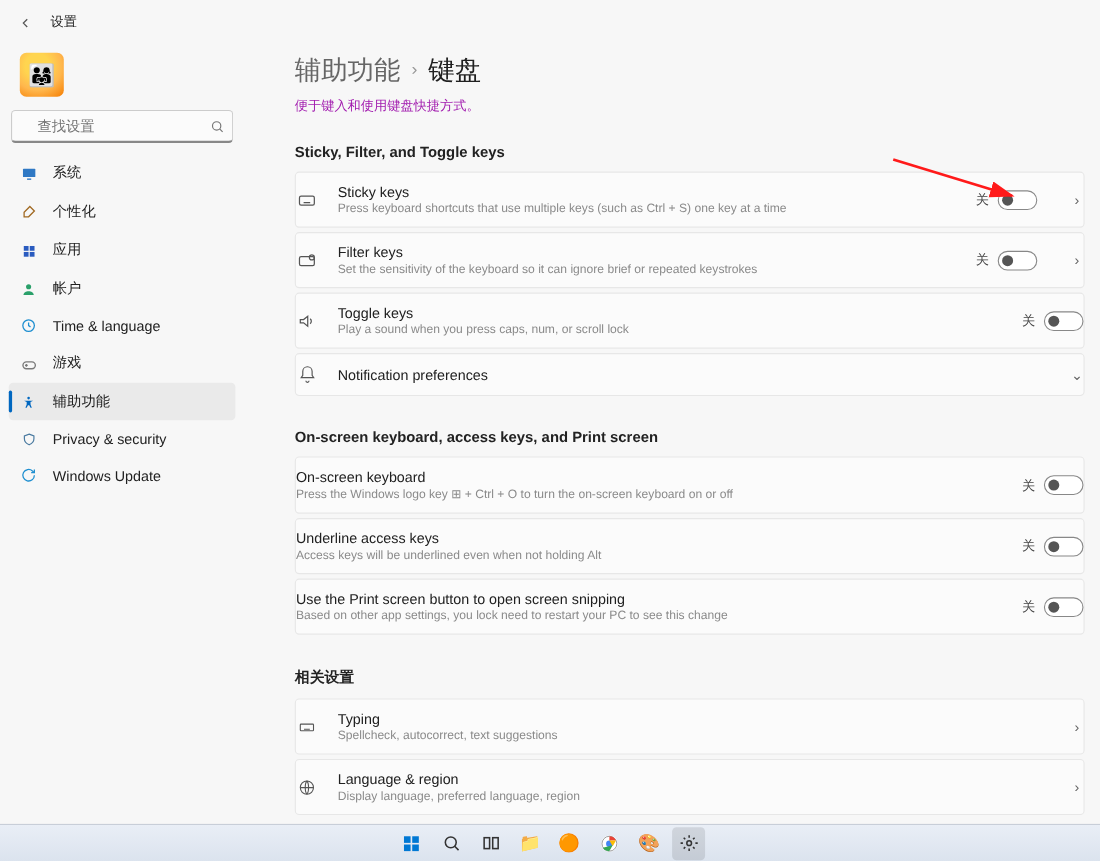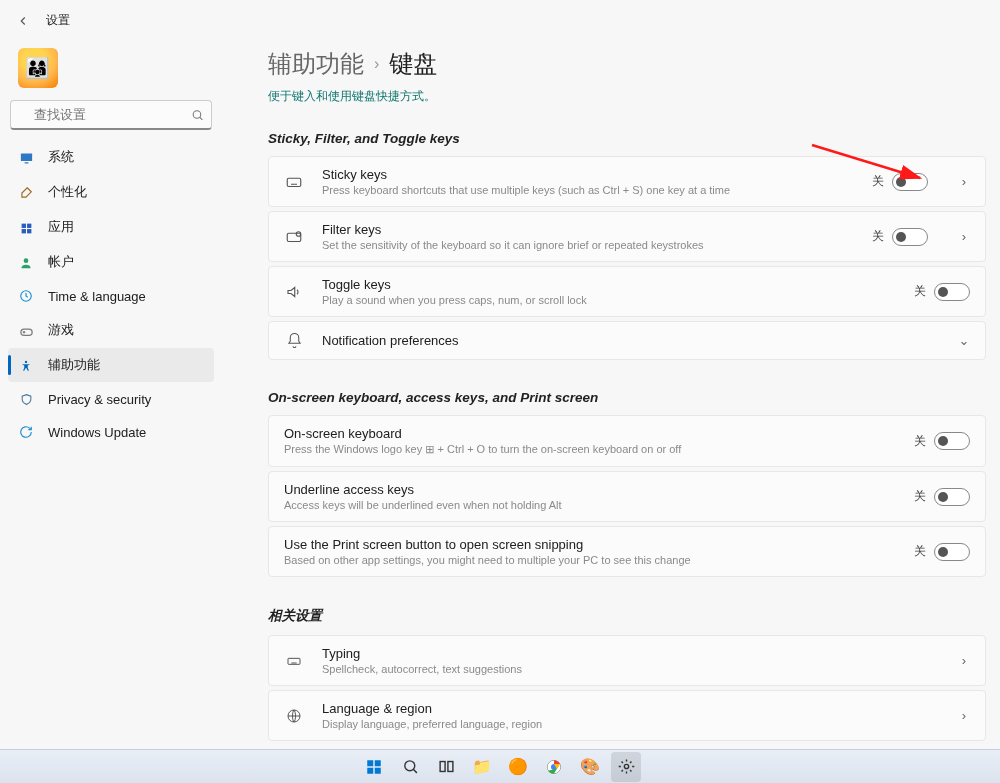--- a/index.html
+++ b/index.html
@@ -100,35 +100,34 @@
   align-items: center;
   gap: 10px;
   font-size: 24px;
   font-weight: 500;
   margin-bottom: 8px;
 }
 .breadcrumb .crumb-parent { color: #666; }
 .breadcrumb .chev { color: #999; font-size: 16px; }
 .page-sub {
   font-size: 12px;
-  color: #0f766e;
+  color: #a21caf;
   margin-bottom: 26px;
 }
 .section-title {
   font-size: 13.5px;
   font-weight: 600;
   margin-bottom: 10px;
   color: #222;
-  font-style: italic;
 }
 .card {
   background: #fbfbfb;
   border: 1px solid #e7e7e7;
   border-radius: 4px;
-  padding: 10px 15px;
+  padding: 10px 0;
   display: flex;
   align-items: center;
   gap: 18px;
   margin-bottom: 4px;
 }
 .card .card-icon {
   width: 20px;
   display: flex;
   justify-content: center;
   color: #555;
@@ -393,21 +392,21 @@
       </div>
       <div class="toggle-wrap">
         <span class="toggle-state">关</span>
         <div class="toggle"></div>
       </div>
     </div>
 
     <div class="card">
       <div class="card-text" style="margin-left:0">
         <div class="card-title">Use the Print screen button to open screen snipping</div>
-        <div class="card-desc">Based on other app settings, you might need to multiple your PC to see this change</div>
+        <div class="card-desc">Based on other app settings, you lock need to restart your PC to see this change</div>
       </div>
       <div class="toggle-wrap">
         <span class="toggle-state">关</span>
         <div class="toggle"></div>
       </div>
     </div>
 
     <div class="section-gap"></div>
     <div class="section-title">相关设置</div>
 

